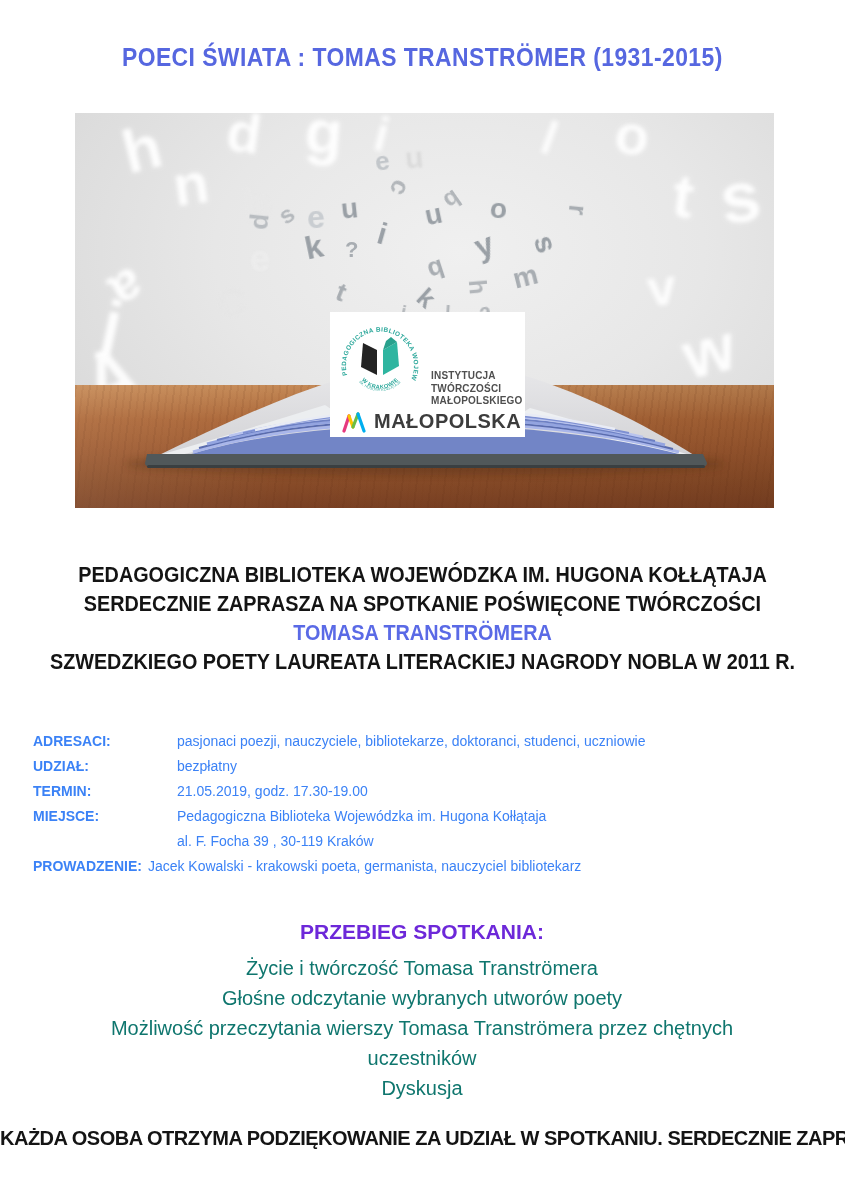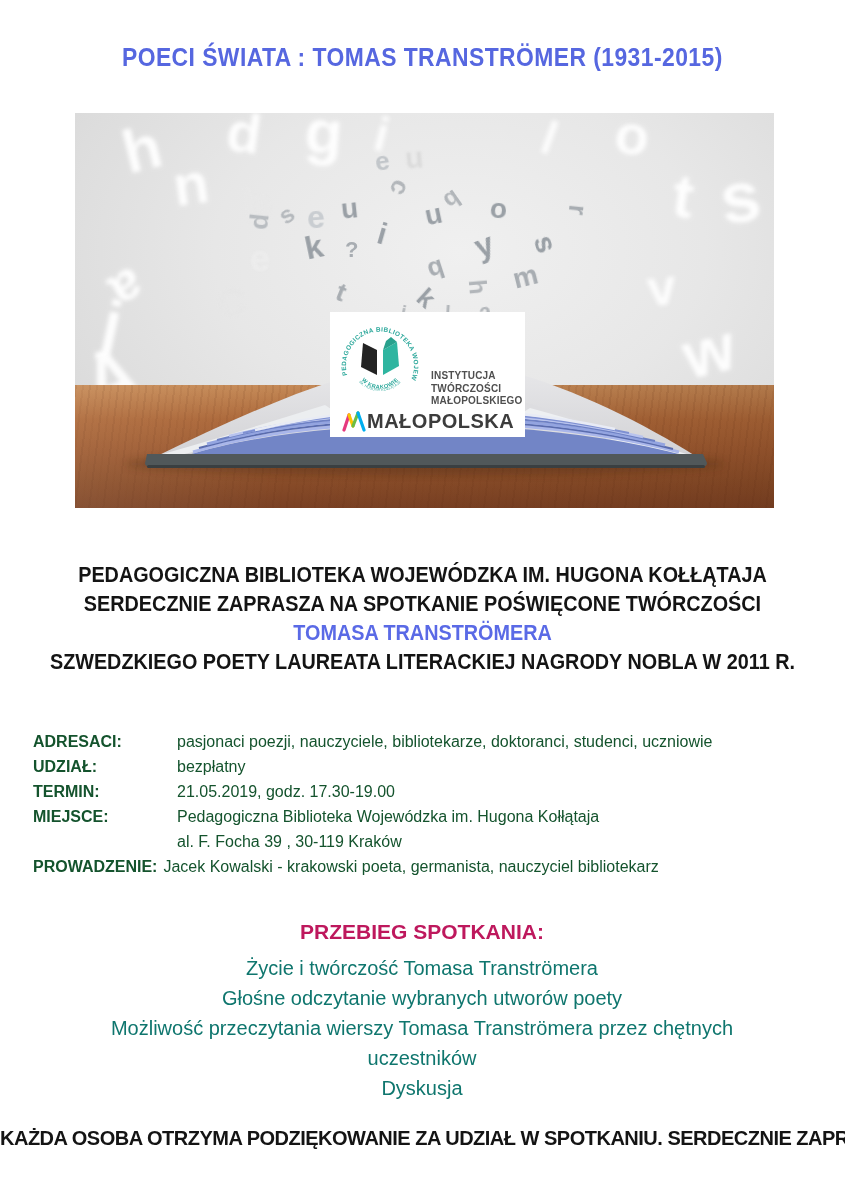--- a/index.html
+++ b/index.html
@@ -20,35 +20,35 @@
       repeating-linear-gradient(97deg, rgba(90,40,15,.10) 0 2px, rgba(0,0,0,0) 2px 7px, rgba(120,60,25,.09) 7px 9px, rgba(0,0,0,0) 9px 14px),
       linear-gradient(to bottom,#c58a57 0%,#ab6739 28%,#9a5830 55%,#874b28 80%,#7a4124 100%);}
   .wood::after{content:"";position:absolute;inset:0;
     background:linear-gradient(to right, rgba(255,230,200,.10) 0%, rgba(0,0,0,0) 30%, rgba(60,25,5,.14) 100%);}
   .book-svg{position:absolute;left:0;top:150px;}
   
   .logo-panel{position:absolute;left:255px;top:199px;width:195px;height:125px;background:#ffffff;}
   .logo-circle{position:absolute;left:6px;top:5px;}
   .inst-text{position:absolute;left:101px;top:35px;font-size:10px;font-weight:bold;color:#4f4f4f;
     line-height:12.5px;letter-spacing:.2px;white-space:nowrap;margin-top:23px;}
-  .brand-row{position:absolute;left:11px;top:98px;display:flex;align-items:flex-start;}
+  .brand-row{position:absolute;left:11px;top:98px;display:flex;align-items:center;gap:7px;}
   .brand-text{font-size:20px;font-weight:bold;color:#3c3c3c;letter-spacing:.5px;white-space:nowrap;}
   
   .invite{position:absolute;top:560px;left:0;width:845px;text-align:center;}
   .invite .scale{transform:scaleX(.9);transform-origin:center top;}
   .invite-line{font-size:22px;font-weight:bold;line-height:29px;color:#141414;white-space:nowrap;}
   .invite-line.blue{color:#5a6ae6;}
   
-  .details{position:absolute;top:729px;left:33px;width:790px;font-size:16px;line-height:25px;color:#14532d;}
+  .details{position:absolute;top:729px;left:33px;width:790px;font-size:14px;line-height:25px;color:#3b82f6;}
   .d-label{display:inline-block;min-width:144px;font-weight:bold;vertical-align:top;white-space:nowrap;}
   .d-label.no-tab{min-width:0;margin-right:6px;}
   .d-value{white-space:nowrap;}
   
   .agenda{position:absolute;top:920px;left:72px;width:700px;text-align:center;}
-  .agenda-heading{font-size:21px;font-weight:bold;color:#be185d;margin-bottom:9px;}
+  .agenda-heading{font-size:21px;font-weight:bold;color:#6d28d9;margin-bottom:9px;}
   .agenda-item{font-size:20px;line-height:30px;color:#0f766e;}
   
   .footer{position:absolute;top:1127px;left:0;width:845px;text-align:center;
     font-size:20px;font-weight:bold;letter-spacing:-.5px;color:#141414;white-space:nowrap;}
 </style>
 </head>
 <body>
 
 <div class="page">
 

